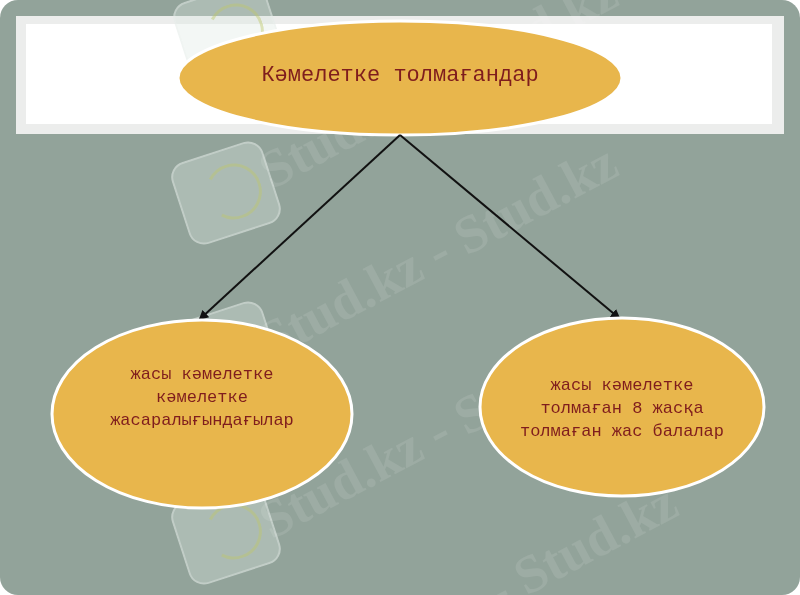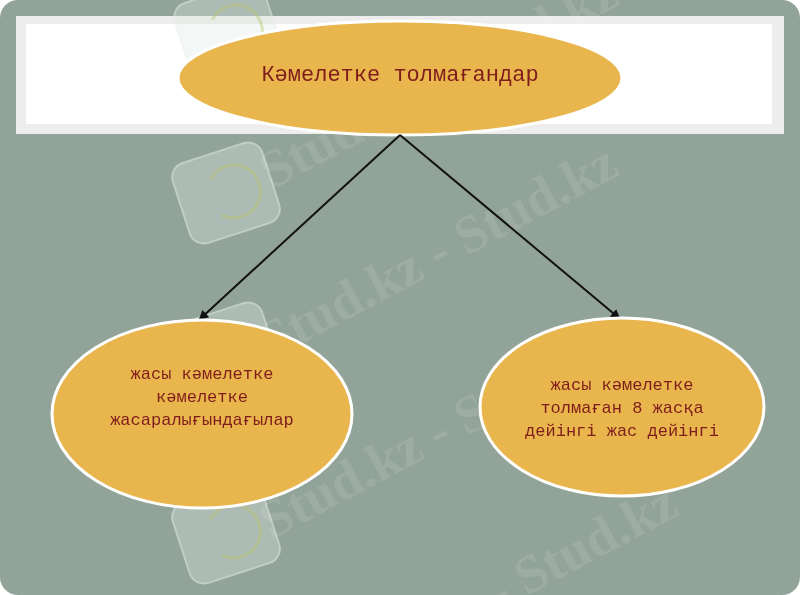--- a/index.html
+++ b/index.html
@@ -49,15 +49,15 @@
 
   <div class="node-label" style="left:60px; top:363px; width:284px; font-size:17px; line-height:23px;">
     <div>жасы кәмелетке</div>
     <div>кәмелетке</div>
     <div>жасаралығындағылар</div>
   </div>
 
   <div class="node-label" style="left:486px; top:374px; width:272px; font-size:17px; line-height:23px;">
     <div>жасы кәмелетке</div>
     <div>толмаған 8 жасқа</div>
-    <div>дейінгі жас дейінгі</div>
+    <div>толмаған жас балалар</div>
   </div>
 </div>
 
 </body></html>

